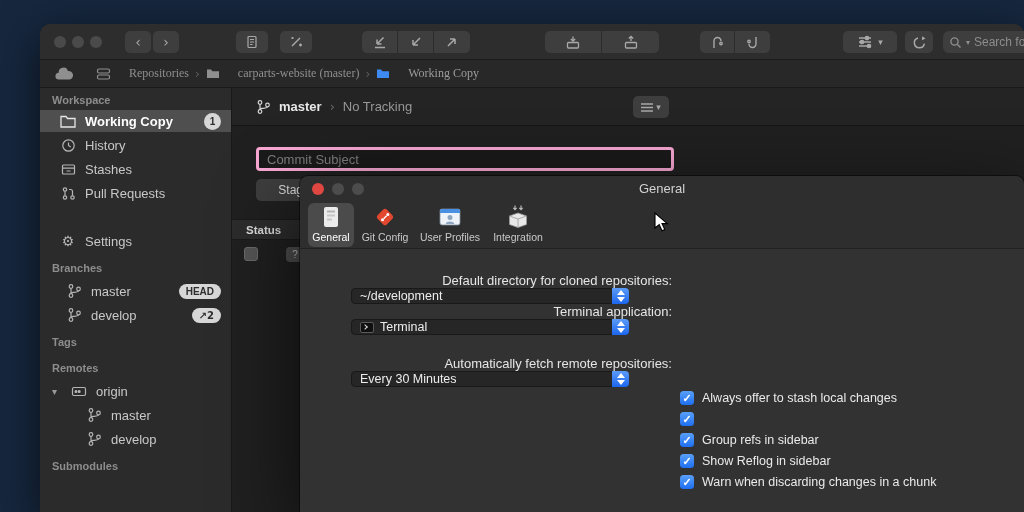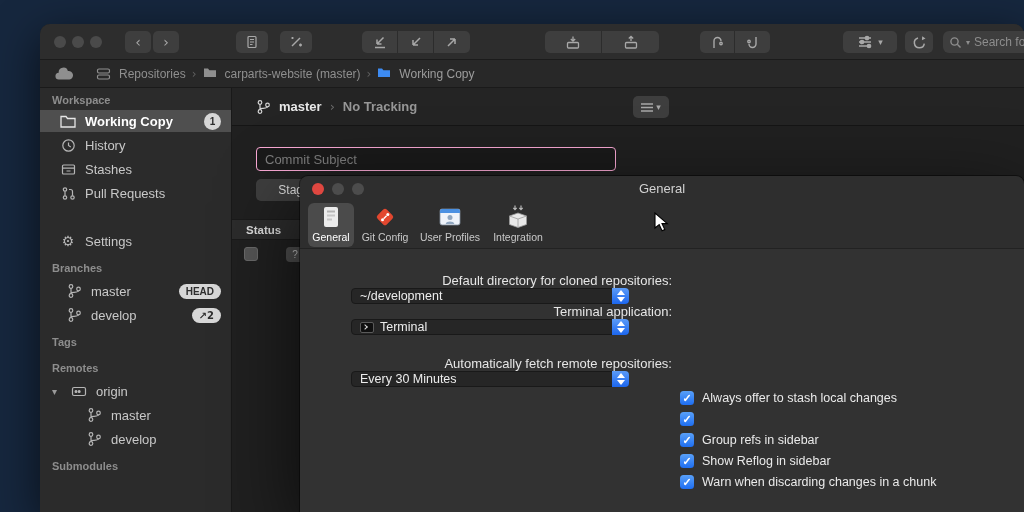--- a/index.html
+++ b/index.html
@@ -35,21 +35,21 @@
     background:#3e3e3e; border-radius:6px; display:flex; align-items:center; padding:0 6px; gap:4px;
     color:#8d8d8d; font-size:12px;
   }
   
   #breadcrumbbar {
     position:absolute; left:0; top:36px; right:0; height:28px;
     background:#282828; border-bottom:1px solid #1a1a1a;
     display:flex; align-items:center; color:#8f8f8f; font-size:12px;
   }
   #breadcrumbbar .sep { color:#5f5f5f; margin:0 6px; font-size:12px; }
-  #breadcrumbbar .crumb { display:flex; gap:8px; }
+  #breadcrumbbar .crumb { display:flex; align-items:center; gap:18px;font-family:Liberation Serif, serif; }
 
   
   #sidebar {
     position:absolute; left:0; top:64px; width:192px; bottom:0;
     background:#2b2b2b; border-right:1px solid #191919;
   }
   .s-header { position:absolute; left:12px; right:8px; font-size:11px; font-weight:600; color:#8d8d8d; }
   .s-row {
     position:absolute; left:0; right:0; height:24px;
     display:flex; align-items:center; padding-left:20px; gap:9px;
@@ -69,30 +69,30 @@
   }
   .disc { color:#9a9a9a; font-size:10px; width:10px; margin-left:-12px; }
 
   #content { position:absolute; left:192px; top:64px; right:0; bottom:0; background:#202020; }
   #branchbar {
     position:absolute; left:0; top:0; right:0; height:38px;
     background:#242424; border-bottom:1px solid #151515;
     display:flex; align-items:center; padding-left:24px; gap:8px;
     color:#e8e8e8; font-size:13px; font-weight:600;
   }
-  #branchbar .trk { color:#979797; font-weight:700; }
+  #branchbar .trk { color:#979797; font-weight:400; }
   #branchbar .sep { color:#6b6b6b; font-weight:400; }
   #view-menu-button {
     position:absolute; left:401px; top:8px; width:36px; height:22px;
     background:#3e3e3e; border-radius:5px; display:flex; align-items:center; justify-content:center; gap:3px;
     color:#a8a8a8; font-size:9px;
   }
   #commit-subject {
-    position:absolute; left:24px; top:59px; width:360px; height:24px;
-    background:#1a1a1a; border:1px solid #f9a8d4; border-radius:4px;
+    position:absolute; left:24px; top:59px; width:418px; height:24px;
+    background:#1a1a1a; border:3px solid #f9a8d4; border-radius:4px;
     color:#d8d8d8; font-size:13px; padding:0 8px; outline:none;
     font-family:"Liberation Sans", sans-serif;
   }
   #commit-subject::placeholder { color:#7e7e7e; }
   #stage-button {
     position:absolute; left:24px; top:91px; width:60px; height:22px;
     background:#3e3e3e; border-radius:5px; color:#dcdcdc; font-size:12px;
     display:flex; align-items:center; justify-content:center;padding-left:16px;
   }
   #status-band {

